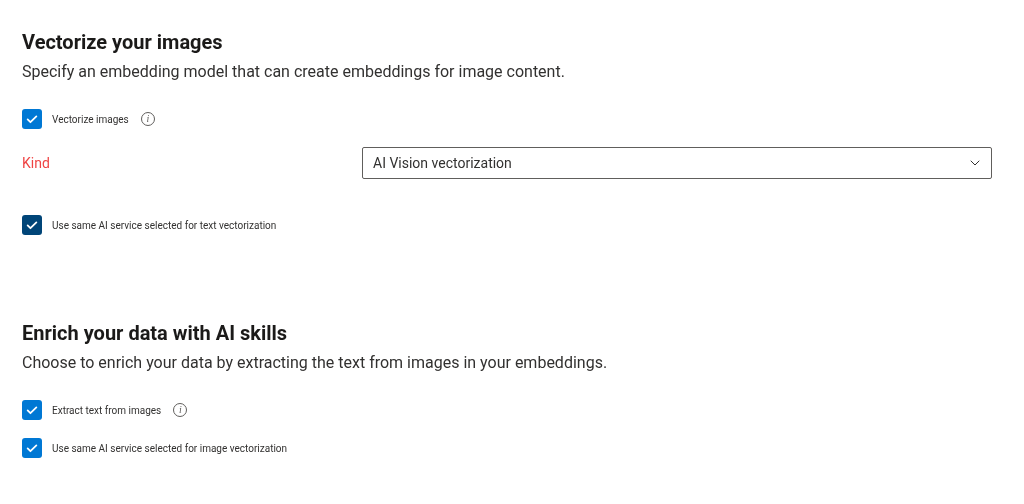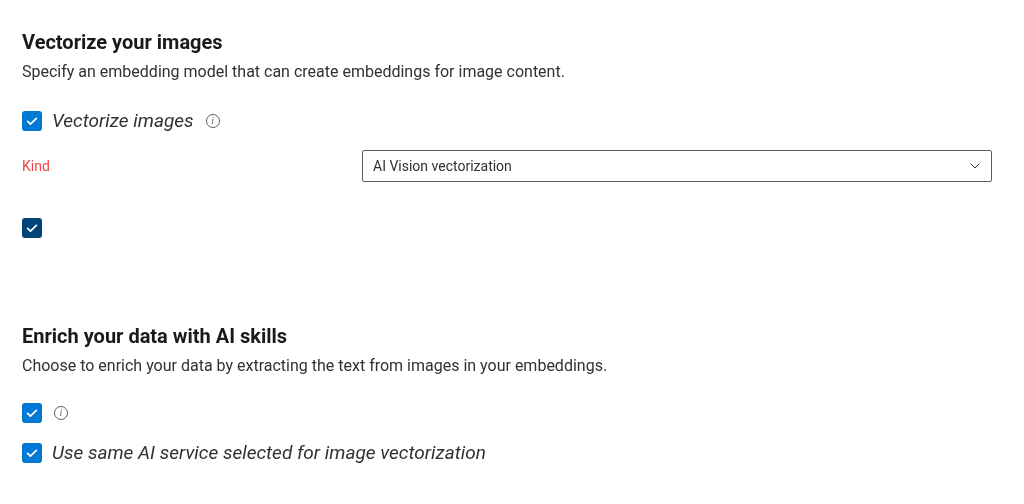--- a/index.html
+++ b/index.html
@@ -35,23 +35,22 @@
       background: #0078d4;
       display: flex;
       align-items: center;
       justify-content: center;
       cursor: pointer;
       flex-shrink: 0;
     }
     .checkbox.dark { background: #004578; }
     .checkbox svg { display: block; }
     .checkbox-label {
-      font-size: 19px;
+      font-size: 10px;
       color: #323130;
-      font-style: italic;
     }
     .info-icon {
       width: 14px;
       height: 14px;
       border: 1px solid #605e5c;
       border-radius: 50%;
       display: flex;
       align-items: center;
       justify-content: center;
       font-size: 10px;
@@ -135,33 +134,35 @@
     </div>
   </div>
 </div>
 
 <div class="checkbox-row">
   <div class="checkbox dark">
     <svg width="14" height="14" viewBox="0 0 16 16">
       <path d="M3 8.5 L6.2 11.7 L13 5" stroke="#ffffff" stroke-width="2" fill="none" stroke-linecap="round" stroke-linejoin="round"></path>
     </svg>
   </div>
+  <span class="checkbox-label">Use same AI service selected for text vectorization</span>
 </div>
 
 <div class="section-gap"></div>
 
 <h2 class="section-title">Enrich your data with AI skills</h2>
 <p class="section-desc">Choose to enrich your data by extracting the text from images in your embeddings.</p>
 
 <div class="checkbox-row">
   <div class="checkbox">
     <svg width="14" height="14" viewBox="0 0 16 16">
       <path d="M3 8.5 L6.2 11.7 L13 5" stroke="#ffffff" stroke-width="2" fill="none" stroke-linecap="round" stroke-linejoin="round"></path>
     </svg>
   </div>
+  <span class="checkbox-label">Extract text from images</span>
   <span class="info-icon">i</span>
 </div>
 
 <div class="checkbox-row" style="margin-bottom:12px;">
   <div class="checkbox">
     <svg width="14" height="14" viewBox="0 0 16 16">
       <path d="M3 8.5 L6.2 11.7 L13 5" stroke="#ffffff" stroke-width="2" fill="none" stroke-linecap="round" stroke-linejoin="round"></path>
     </svg>
   </div>
   <span class="checkbox-label">Use same AI service selected for image vectorization</span>

